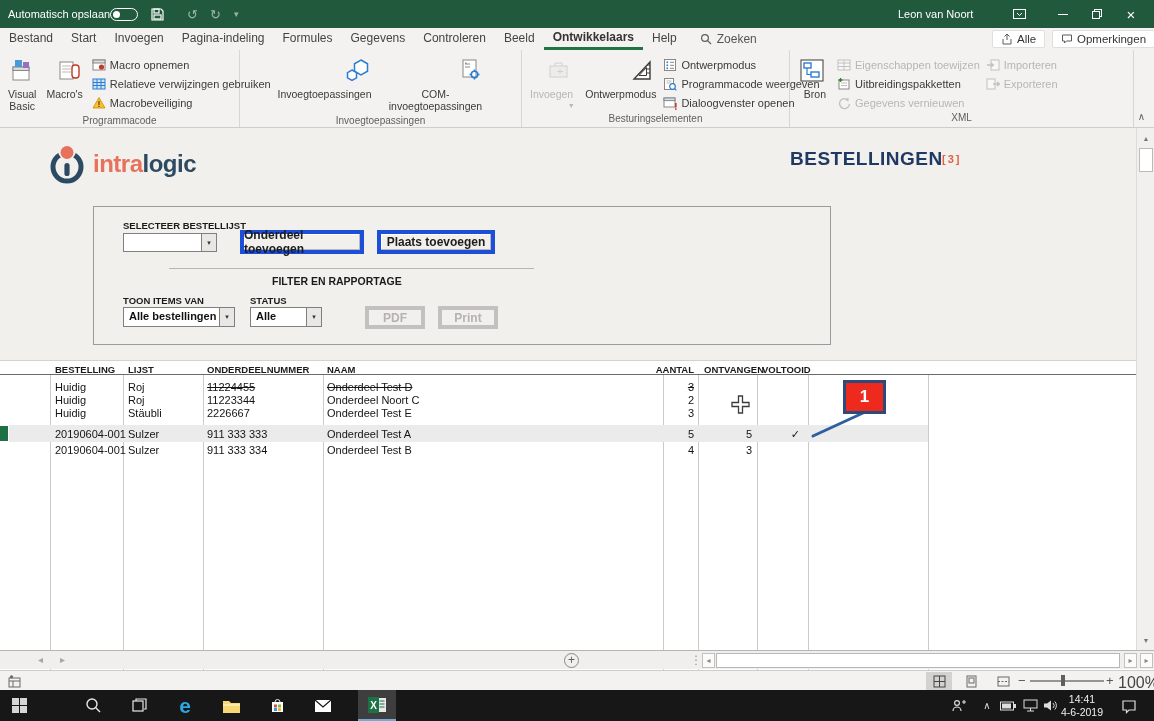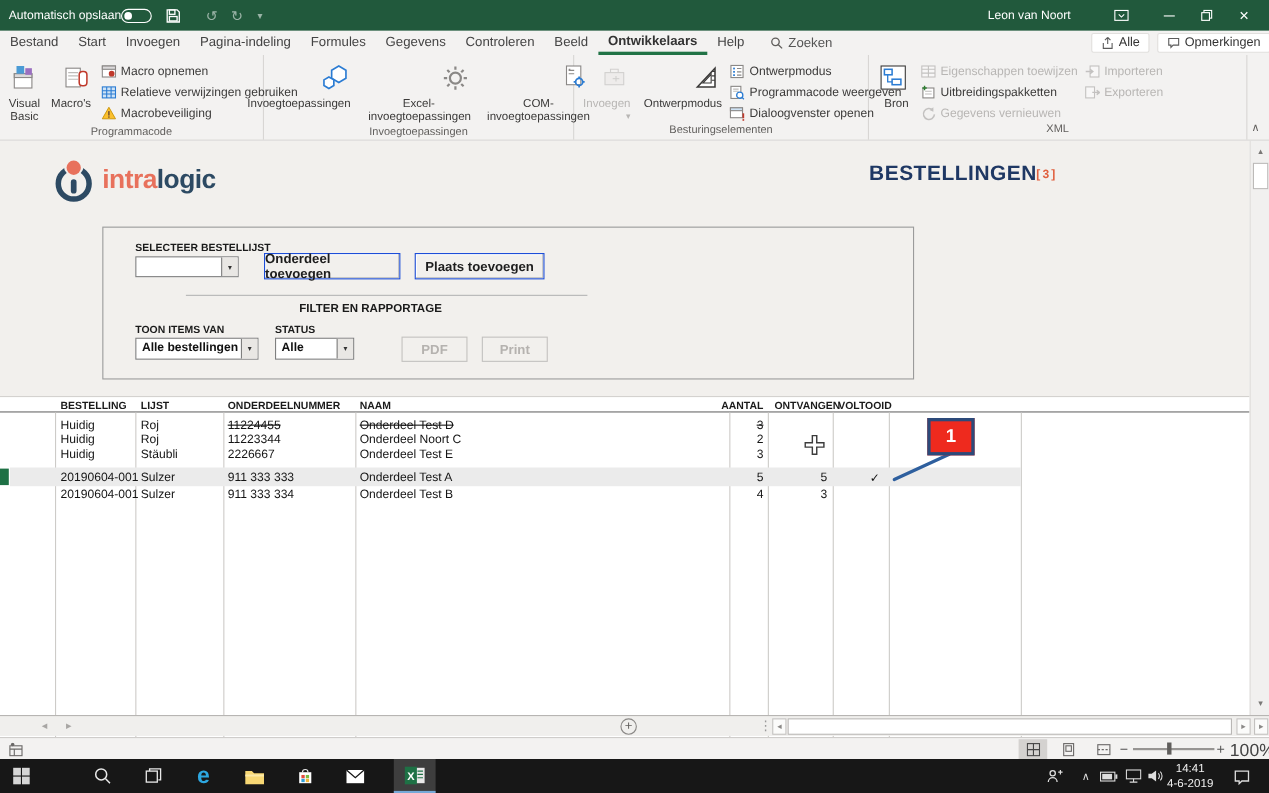--- a/index.html
+++ b/index.html
@@ -35,21 +35,21 @@
 #content-top{position:absolute;left:0;top:0;width:1136px;height:232px;background:#f2f0ed;}
 #logo{position:absolute;left:46px;top:13px;display:flex;align-items:center;}
 #logo .ltext{font-size:24px;font-weight:bold;letter-spacing:-.5px;margin-left:5px;}
 #page-title{position:absolute;left:790px;top:20px;font-size:19px;font-weight:bold;color:#1f3864;letter-spacing:.5px;}
 #page-badge{position:absolute;left:942px;top:25px;font-size:11px;font-weight:bold;color:#e0603f;letter-spacing:2px;}
 #form-box{position:absolute;left:50px;top:78px;width:738px;height:139px;border:1px solid #9b9b9b;margin-left:43px;}
 .flabel{position:absolute;font-size:9.5px;font-weight:bold;color:#1a1a1a;}
 .combo{position:absolute;background:#fff;border:1px solid #7f7f7f;display:flex;align-items:stretch;font-size:11px;color:#111;}
 .combo .val{flex:1;padding:2px 0 0 5px;font-weight:bold;}
 .combo .arrow{width:15px;background:#e9e7e4;border-left:1px solid #7f7f7f;display:flex;align-items:center;justify-content:center;font-size:7px;color:#333;}
-.fbtn{position:absolute;background:#f2f0ed;border:1px solid #1d4ed8;box-shadow:inset -1px -1px 0 #b9b9b9, inset 1px 1px 0 #fff;display:flex;align-items:center;justify-content:center;font-weight:bold;font-size:12px;color:#1d1d1d;}
+.fbtn{position:absolute;background:#f2f0ed;border:4px solid #1d4ed8;box-shadow:inset -1px -1px 0 #b9b9b9, inset 1px 1px 0 #fff;display:flex;align-items:center;justify-content:center;font-weight:bold;font-size:12px;color:#1d1d1d;}
 .fbtn.gray{color:#b5b2af;border-color:#c3c1bf;box-shadow:none;}
 .hline{position:absolute;height:1px;background:#b5b5b5;}
 .th{position:absolute;top:236px;font-size:9.5px;font-weight:bold;color:#1a1a1a;}
 .vline{position:absolute;width:1px;background:#cdcbc8;top:247px;height:401px;}
 .trow{position:absolute;left:0;width:940px;height:13px;font-size:11px;color:#141414;}
 .trow span{position:absolute;top:0;white-space:nowrap;}
 .c1{left:55px;}.c2{left:128px;}.c3{left:207px;}.c4{left:327px;}
 .c5{left:638px;width:56px;text-align:right;}
 .c6{left:700px;width:52px;text-align:right;}
 .c7{left:758px;width:46px;text-align:right;padding-right:4px;}
@@ -221,38 +221,20 @@
             <svg width="28" height="28" viewBox="0 0 28 28">
               <polygon points="17,3 23.5,6.8 23.5,14.2 17,18 10.5,14.2 10.5,6.8" fill="#fff" stroke="#2b7cd3" stroke-width="1.5"></polygon>
               <polygon points="8,13 12.5,15.6 12.5,20.8 8,23.4 3.5,20.8 3.5,15.6" fill="#fff" stroke="#2b7cd3" stroke-width="1.5"></polygon>
             </svg>
           </span>
         <span class="blabel" style="white-space:nowrap;">Invoegtoepassingen</span>
       </div>
       <div class="bbtn">
         <span class="bicon">
             <svg width="26" height="26" viewBox="0 0 26 26">
-              <g stroke="#8a8886" stroke-width="2" fill="none">
-                <circle cx="13" cy="13" r="5"></circle>
-                <line x1="20.5" y1="13" x2="23.5" y2="13"></line>
-                <line x1="18.3" y1="18.3" x2="20.4" y2="20.4"></line>
-                <line x1="13" y1="20.5" x2="13" y2="23.5"></line>
-                <line x1="7.7" y1="18.3" x2="5.6" y2="20.4"></line>
-                <line x1="5.5" y1="13" x2="2.5" y2="13"></line>
-                <line x1="7.7" y1="7.7" x2="5.6" y2="5.6"></line>
-                <line x1="13" y1="5.5" x2="13" y2="2.5"></line>
-                <line x1="18.3" y1="7.7" x2="20.4" y2="5.6"></line>
-              </g>
-            </svg>
-          </span>
-        <span class="blabel" style="max-width:92px;">Excel-invoegtoepassingen</span>
-      </div>
-      <div class="bbtn">
-        <span class="bicon">
-            <svg width="26" height="26" viewBox="0 0 26 26">
               <rect x="5" y="2" width="13" height="17" fill="#fff" stroke="#8a8886"></rect>
               <line x1="7" y1="6" x2="12" y2="6" stroke="#8a8886"></line>
               <line x1="7" y1="9" x2="12" y2="9" stroke="#8a8886"></line>
               <rect x="7" y="4.5" width="1.5" height="1.5" fill="#8a8886"></rect>
               <g stroke="#2b7cd3" stroke-width="1.6" fill="none">
                 <circle cx="16.5" cy="16.5" r="3.2"></circle>
                 <line x1="16.5" y1="11.5" x2="16.5" y2="13"></line>
                 <line x1="16.5" y1="20" x2="16.5" y2="21.5"></line>
                 <line x1="11.5" y1="16.5" x2="13" y2="16.5"></line>
                 <line x1="20" y1="16.5" x2="21.5" y2="16.5"></line>

